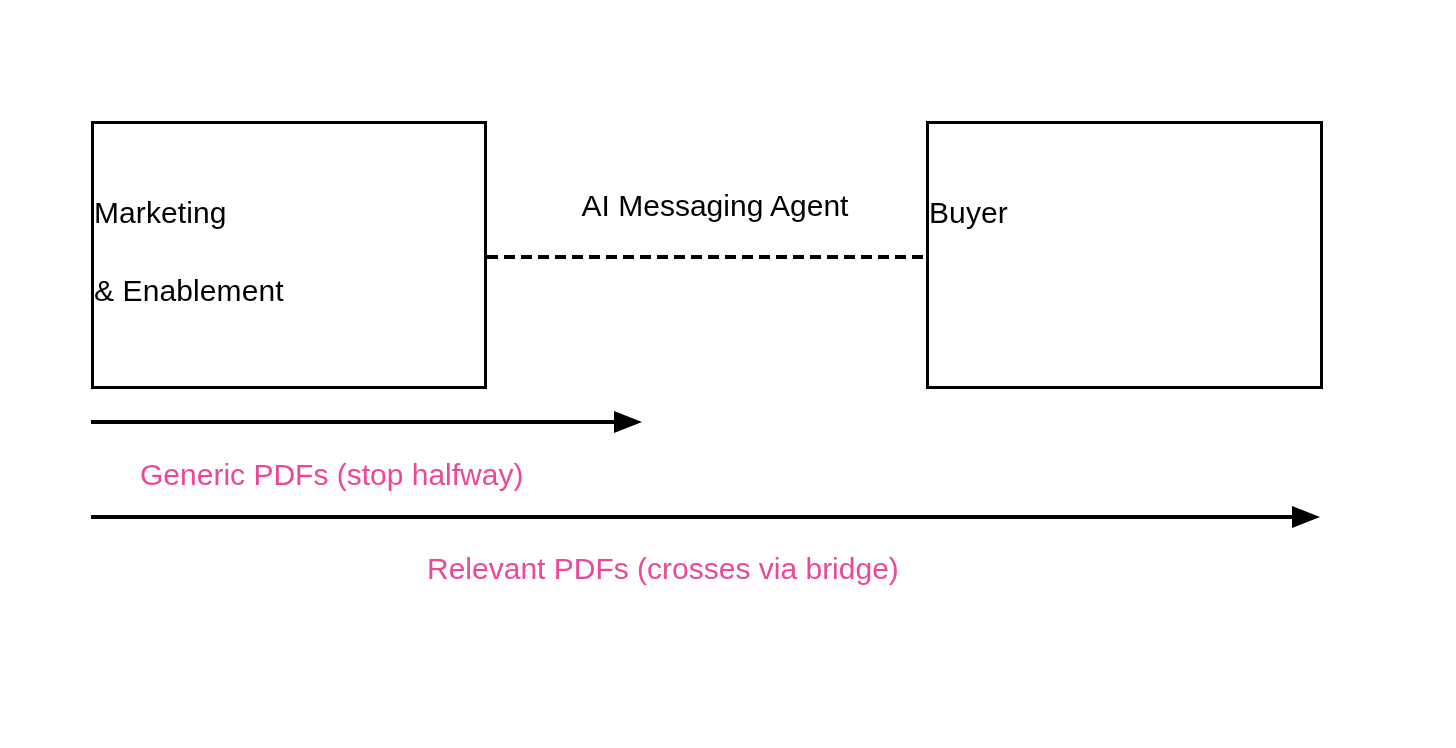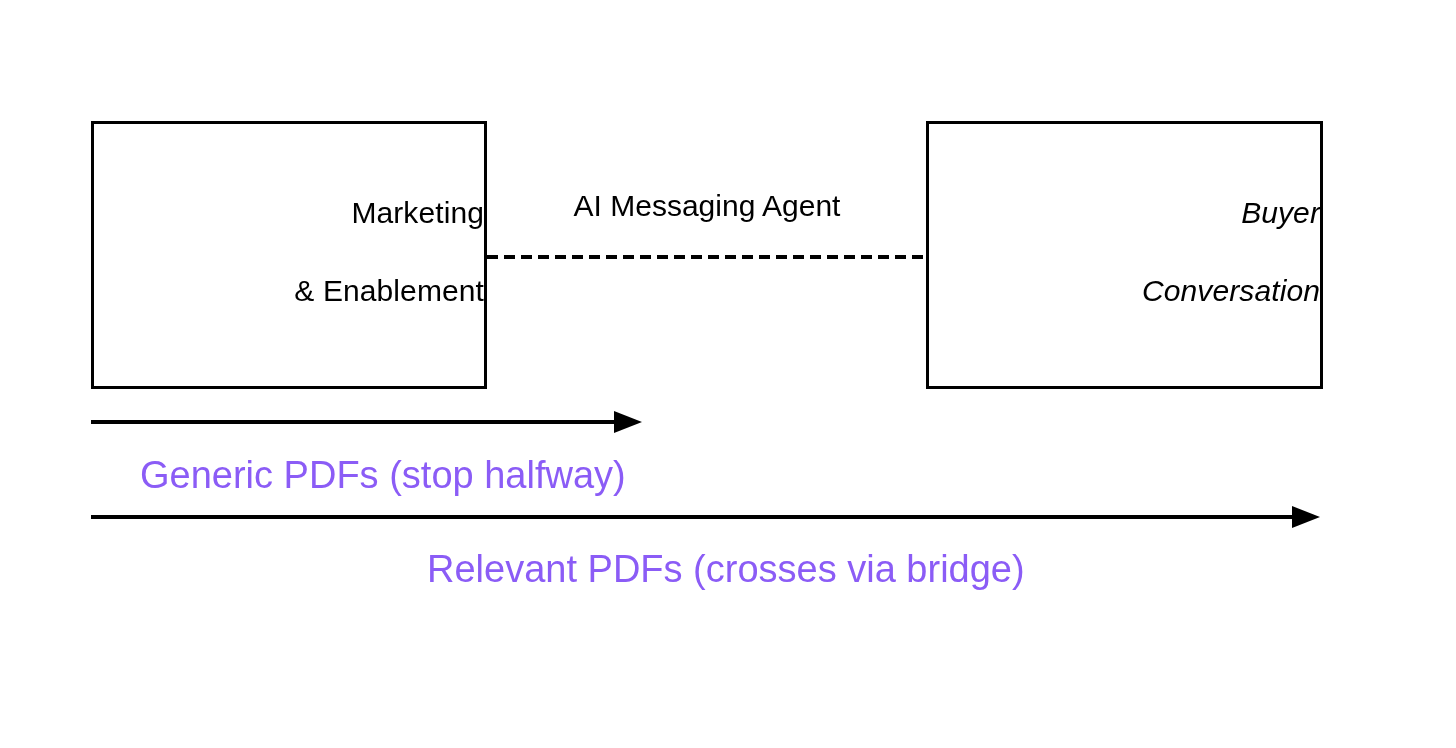--- a/index.html
+++ b/index.html
@@ -22,35 +22,34 @@
   }
 
   
   .node-box {
     position: absolute;
     box-sizing: border-box;
     border: 3px solid #000000;
     background: #ffffff;
     display: flex;
     flex-direction: column;
-    align-items: flex-end;
+    align-items: flex-start;
     justify-content: flex-start;
   }
   #box-marketing {
     left: 91px;
     top: 121px;
     width: 396px;
     height: 268px;
   }
   #box-buyer {
     left: 926px;
     top: 121px;
     width: 397px;
     height: 268px;
-    font-style: italic;
   }
   .node-line {
     font-size: 30px;
     line-height: 30px;
     letter-spacing: 0.1px;
     white-space: nowrap;
     text-align: center;
     color: #000000;
   }
   .node-line.first {
@@ -78,20 +77,21 @@
   #bridge-label {
     position: absolute;
     left: 487px;
     top: 189px;
     width: 440px;
     text-align: center;
     font-size: 30px;
     line-height: 34px;
     white-space: nowrap;
     color: #000000;
+    padding-left: 8px;
   }
 
   
   .flow-arrow {
     position: absolute;
     height: 24px;
   }
   .flow-arrow .shaft {
     position: absolute;
     left: 0;
@@ -121,24 +121,24 @@
     left: 91px;
     top: 505px;
     width: 1229px;
   }
   #arrow-relevant-proof .shaft { width: 1203px; }
   #arrow-relevant-proof .head  { left: 1201px; }
 
   
   .flow-caption {
     position: absolute;
-    font-size: 38px;
+    font-size: 30px;
     line-height: 34px;
     white-space: nowrap;
-    color: #8b5cf6;
+    color: #ec4899;
   }
   #caption-generic-pdfs {
     left: 140px;
     top: 458px;
   }
   #caption-relevant-proof {
     left: 427px;
     top: 552px;
   }
 </style>
@@ -147,21 +147,20 @@
 
 <div id="canvas">
 
   <div class="node-box" id="box-marketing">
     <span class="node-line first">Marketing</span>
     <span class="node-line second">&amp; Enablement</span>
   </div>
 
   <div class="node-box" id="box-buyer">
     <span class="node-line first">Buyer</span>
-    <span class="node-line second">Conversation</span>
   </div>
 
   <div id="bridge-dashed-line"></div>
   <div id="bridge-label">AI Messaging Agent</div>
 
   <div class="flow-arrow" id="arrow-generic-pdfs">
     <div class="shaft"></div>
     <div class="head"></div>
   </div>
   <div class="flow-caption" id="caption-generic-pdfs">Generic PDFs (stop halfway)</div>

